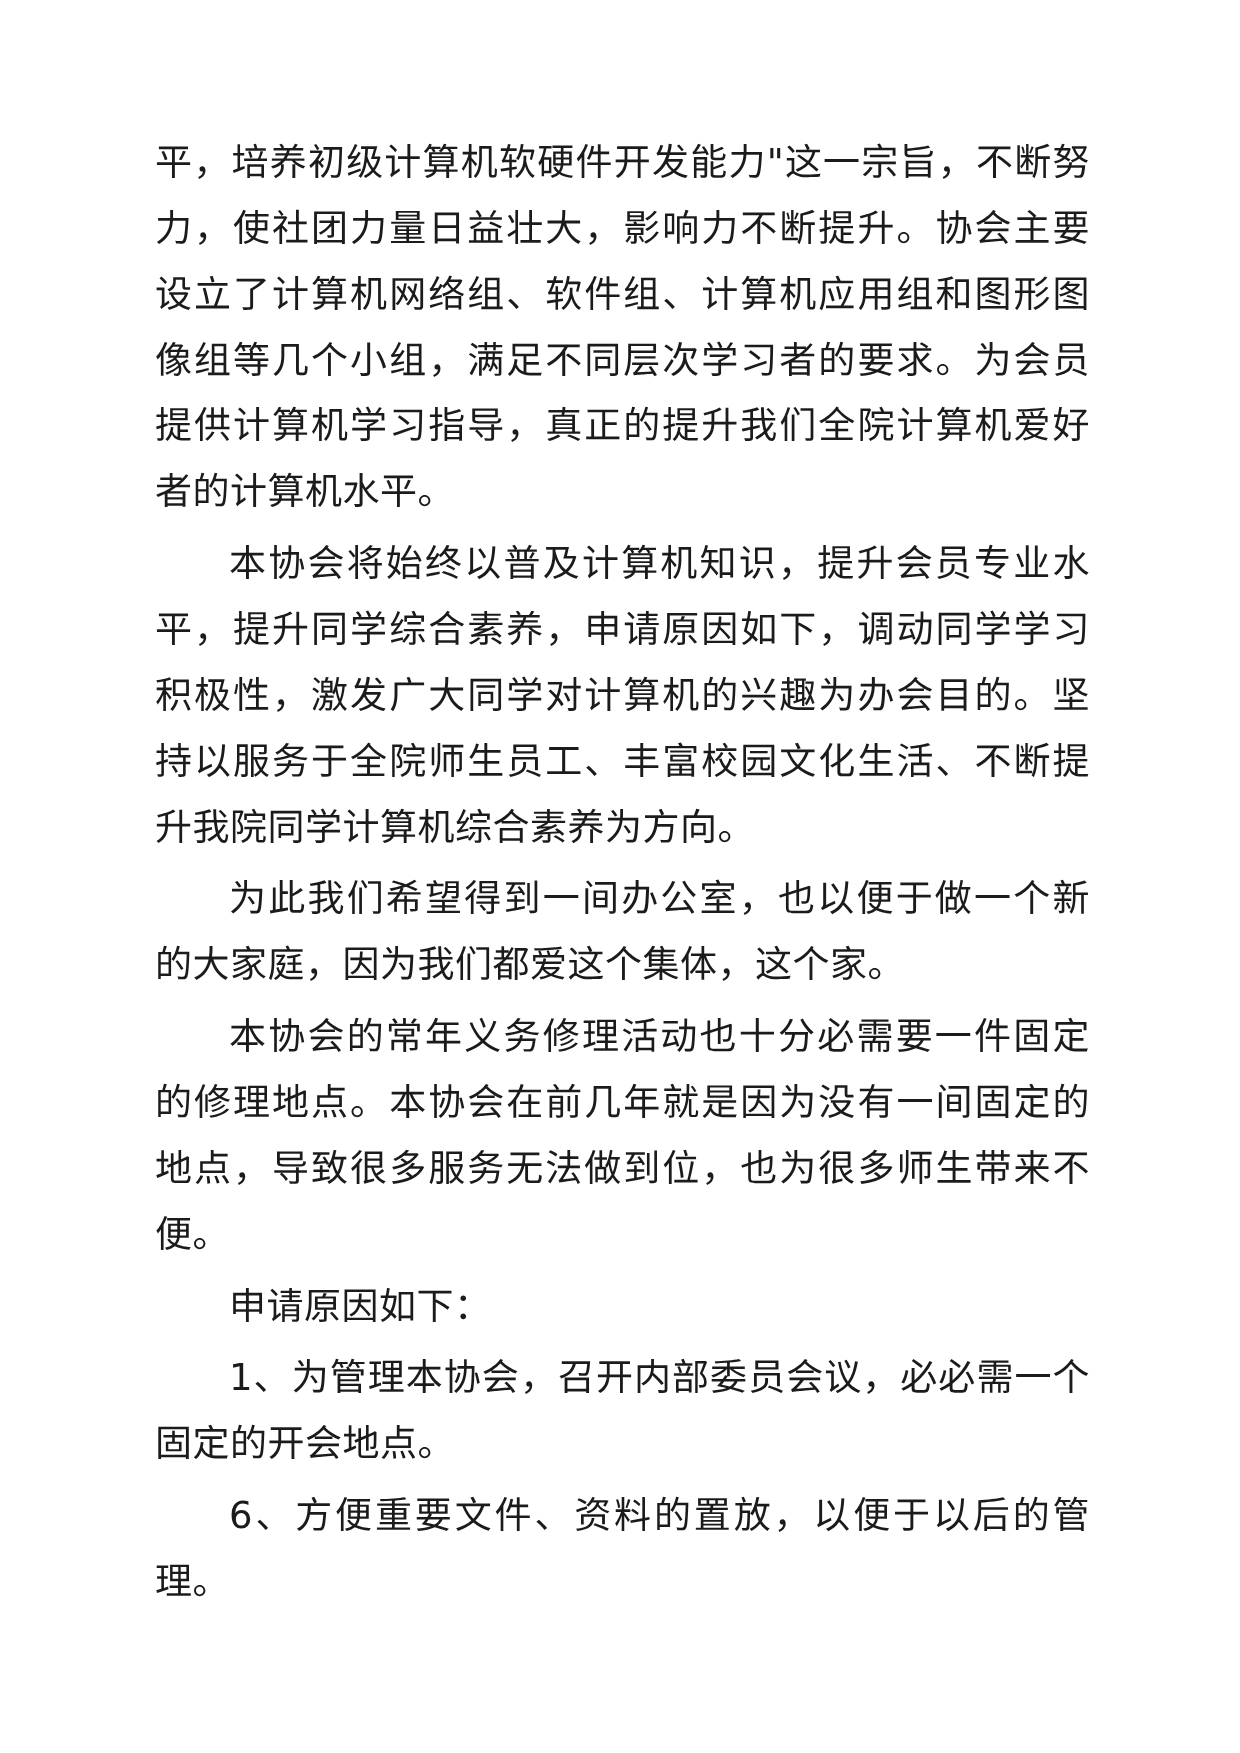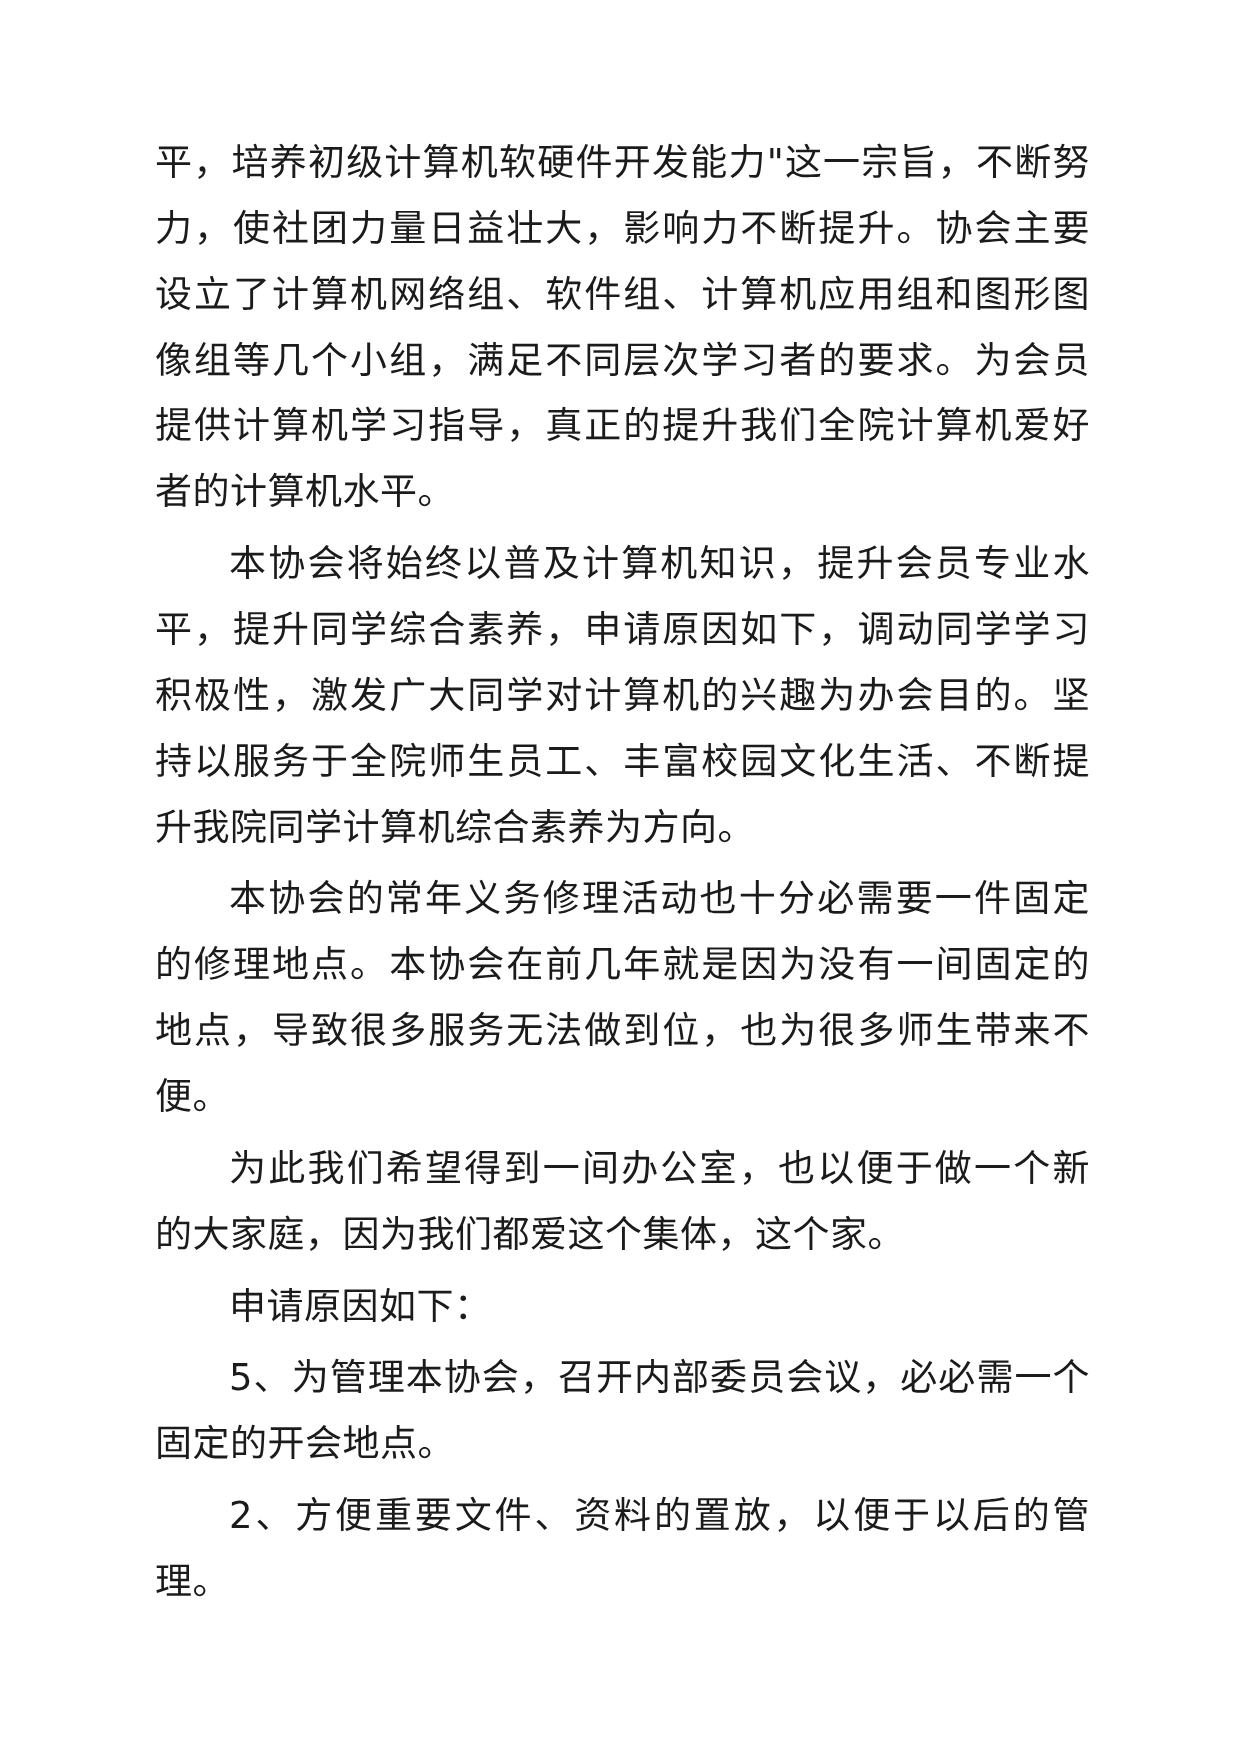--- a/index.html
+++ b/index.html
@@ -34,19 +34,19 @@
     text-indent: 2em;
   }
 </style>
 </head>
 <body>
 
 <div class="page">
   <div class="doc-body">
     <p class="para">平，培养初级计算机软硬件开发能力"这一宗旨，不断努力，使社团力量日益壮大，影响力不断提升。协会主要设立了计算机网络组、软件组、计算机应用组和图形图像组等几个小组，满足不同层次学习者的要求。为会员提供计算机学习指导，真正的提升我们全院计算机爱好者的计算机水平。</p>
     <p class="para indent">本协会将始终以普及计算机知识，提升会员专业水平，提升同学综合素养，申请原因如下，调动同学学习积极性，激发广大同学对计算机的兴趣为办会目的。坚持以服务于全院师生员工、丰富校园文化生活、不断提升我院同学计算机综合素养为方向。</p>
+    <p class="para indent">为此我们希望得到一间办公室，也以便于做一个新的大家庭，因为我们都爱这个集体，这个家。</p>
     <p class="para indent">本协会的常年义务修理活动也十分必需要一件固定的修理地点。本协会在前几年就是因为没有一间固定的地点，导致很多服务无法做到位，也为很多师生带来不便。</p>
-    <p class="para indent">为此我们希望得到一间办公室，也以便于做一个新的大家庭，因为我们都爱这个集体，这个家。</p>
     <p class="para indent">申请原因如下：</p>
-    <p class="para indent">5、为管理本协会，召开内部委员会议，必必需一个固定的开会地点。</p>
-    <p class="para indent">2、方便重要文件、资料的置放，以便于以后的管理。</p>
+    <p class="para indent">1、为管理本协会，召开内部委员会议，必必需一个固定的开会地点。</p>
+    <p class="para indent">6、方便重要文件、资料的置放，以便于以后的管理。</p>
   </div>
 </div>
 
 </body></html>

